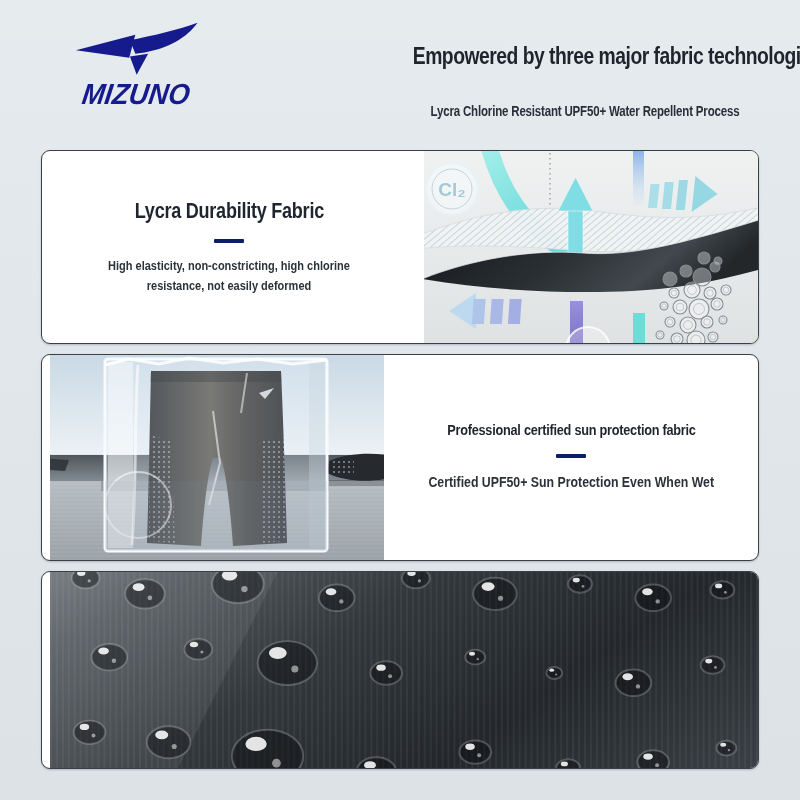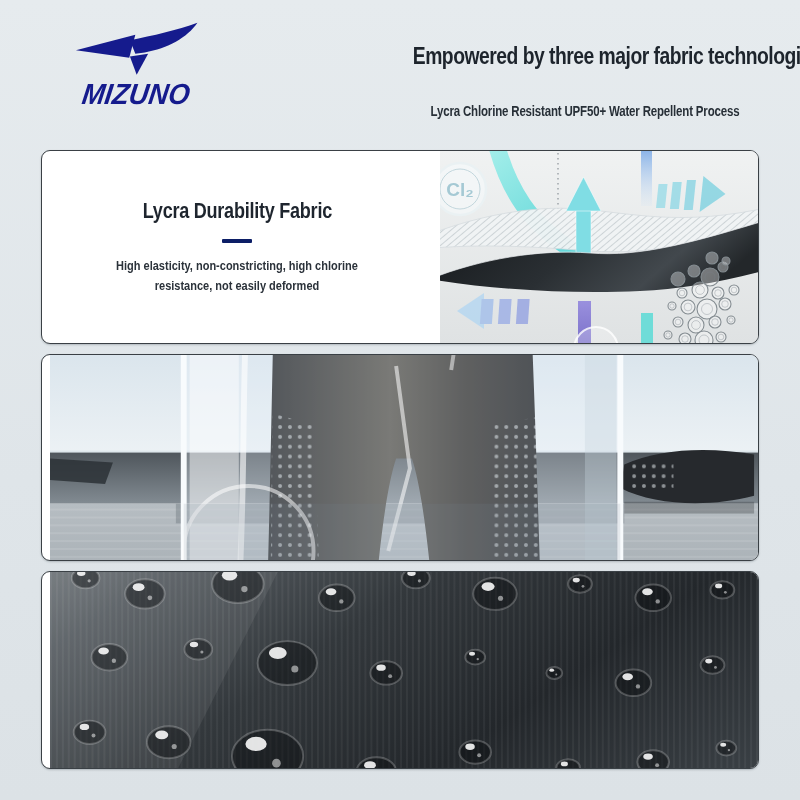--- a/index.html
+++ b/index.html
@@ -22,21 +22,21 @@
 
   
   .cards{position:absolute;top:150px;left:41px;width:718px;display:flex;flex-direction:column;gap:10px;}
   .card{display:flex;background:#ffffff;border:1px solid #3a4045;border-radius:9px;overflow:hidden;
         box-shadow:0 1px 2px rgba(40,50,58,0.25);}
   .c1{height:192px}.c2{height:205px}.c3{height:196px}
   .panel{flex:1 1 50%;min-width:0;}
   .panel.image{position:relative;margin-left:8px;}
   .panel.image svg{width:100%;height:100%;display:block;}
   .panel.text{display:flex;flex-direction:column;justify-content:center;align-items:center;
-              text-align:center;padding:0 36px;}
+              text-align:center;padding:0 20px;}
   .panel.text h2{margin:0;color:#1e252e;font-weight:bold;white-space:nowrap;
                  letter-spacing:-0.3px;transform:scaleX(0.82);transform-origin:center;}
   .h-lg{font-size:22px;}
   .h-md{font-size:15.5px;}
   .divider{width:30px;height:4px;background:#0c1e66;margin:15px auto 14px;border-radius:1px;}
   .panel.text p{margin:0;color:#2b323a;font-weight:bold;line-height:1.55;
                 transform:scaleX(0.88);transform-origin:center;}
   .body-sm{font-size:12.5px;max-width:330px;}
   .body-md{font-size:14px;white-space:nowrap;}
 </style>
@@ -250,20 +250,25 @@
             <rect x="71" y="7" width="25" height="186" fill="rgba(255,255,255,0.45)"></rect>
             <rect x="272" y="7" width="16" height="186" fill="rgba(198,212,221,0.35)"></rect>
             <path d="M101,10 C97,60 100,120 95,190" fill="none" stroke="rgba(255,255,255,0.6)" stroke-width="3"></path>
             <circle cx="101" cy="150" r="33" fill="none" stroke="rgba(255,255,255,0.55)" stroke-width="2"></circle>
             <path d="M176,56 L183,108 L172,150" fill="none" stroke="rgba(255,255,255,0.55)" stroke-width="2"></path>
             <path d="M210,18 L204,58" fill="none" stroke="rgba(255,255,255,0.5)" stroke-width="2"></path>
             <path d="M68,10 L92,4 L122,9 L152,3 L186,8 L220,4 L256,9 L290,5" fill="none" stroke="#ffffff" stroke-width="3" opacity="0.85"></path>
             <rect x="68" y="126" width="222" height="70" fill="rgba(120,135,148,0.15)"></rect>
           </g>
         </svg>
+      </div>
+      <div class="panel text">
+        <h2 class="h-md">Professional certified sun protection fabric</h2>
+        <div class="divider"></div>
+        <p class="body-md">Certified UPF50+ Sun Protection Even When Wet</p>
       </div>
     </section>
 
     <section class="card c3">
       <div class="panel image">
         <svg viewBox="0 0 358 197" preserveAspectRatio="xMidYMid slice">
           <defs>
             <linearGradient id="fabricG" x1="0" y1="0" x2="1" y2="0.8">
               <stop offset="0" stop-color="#8b9195"></stop>
                 <stop offset="0.22" stop-color="#565c61"></stop>

